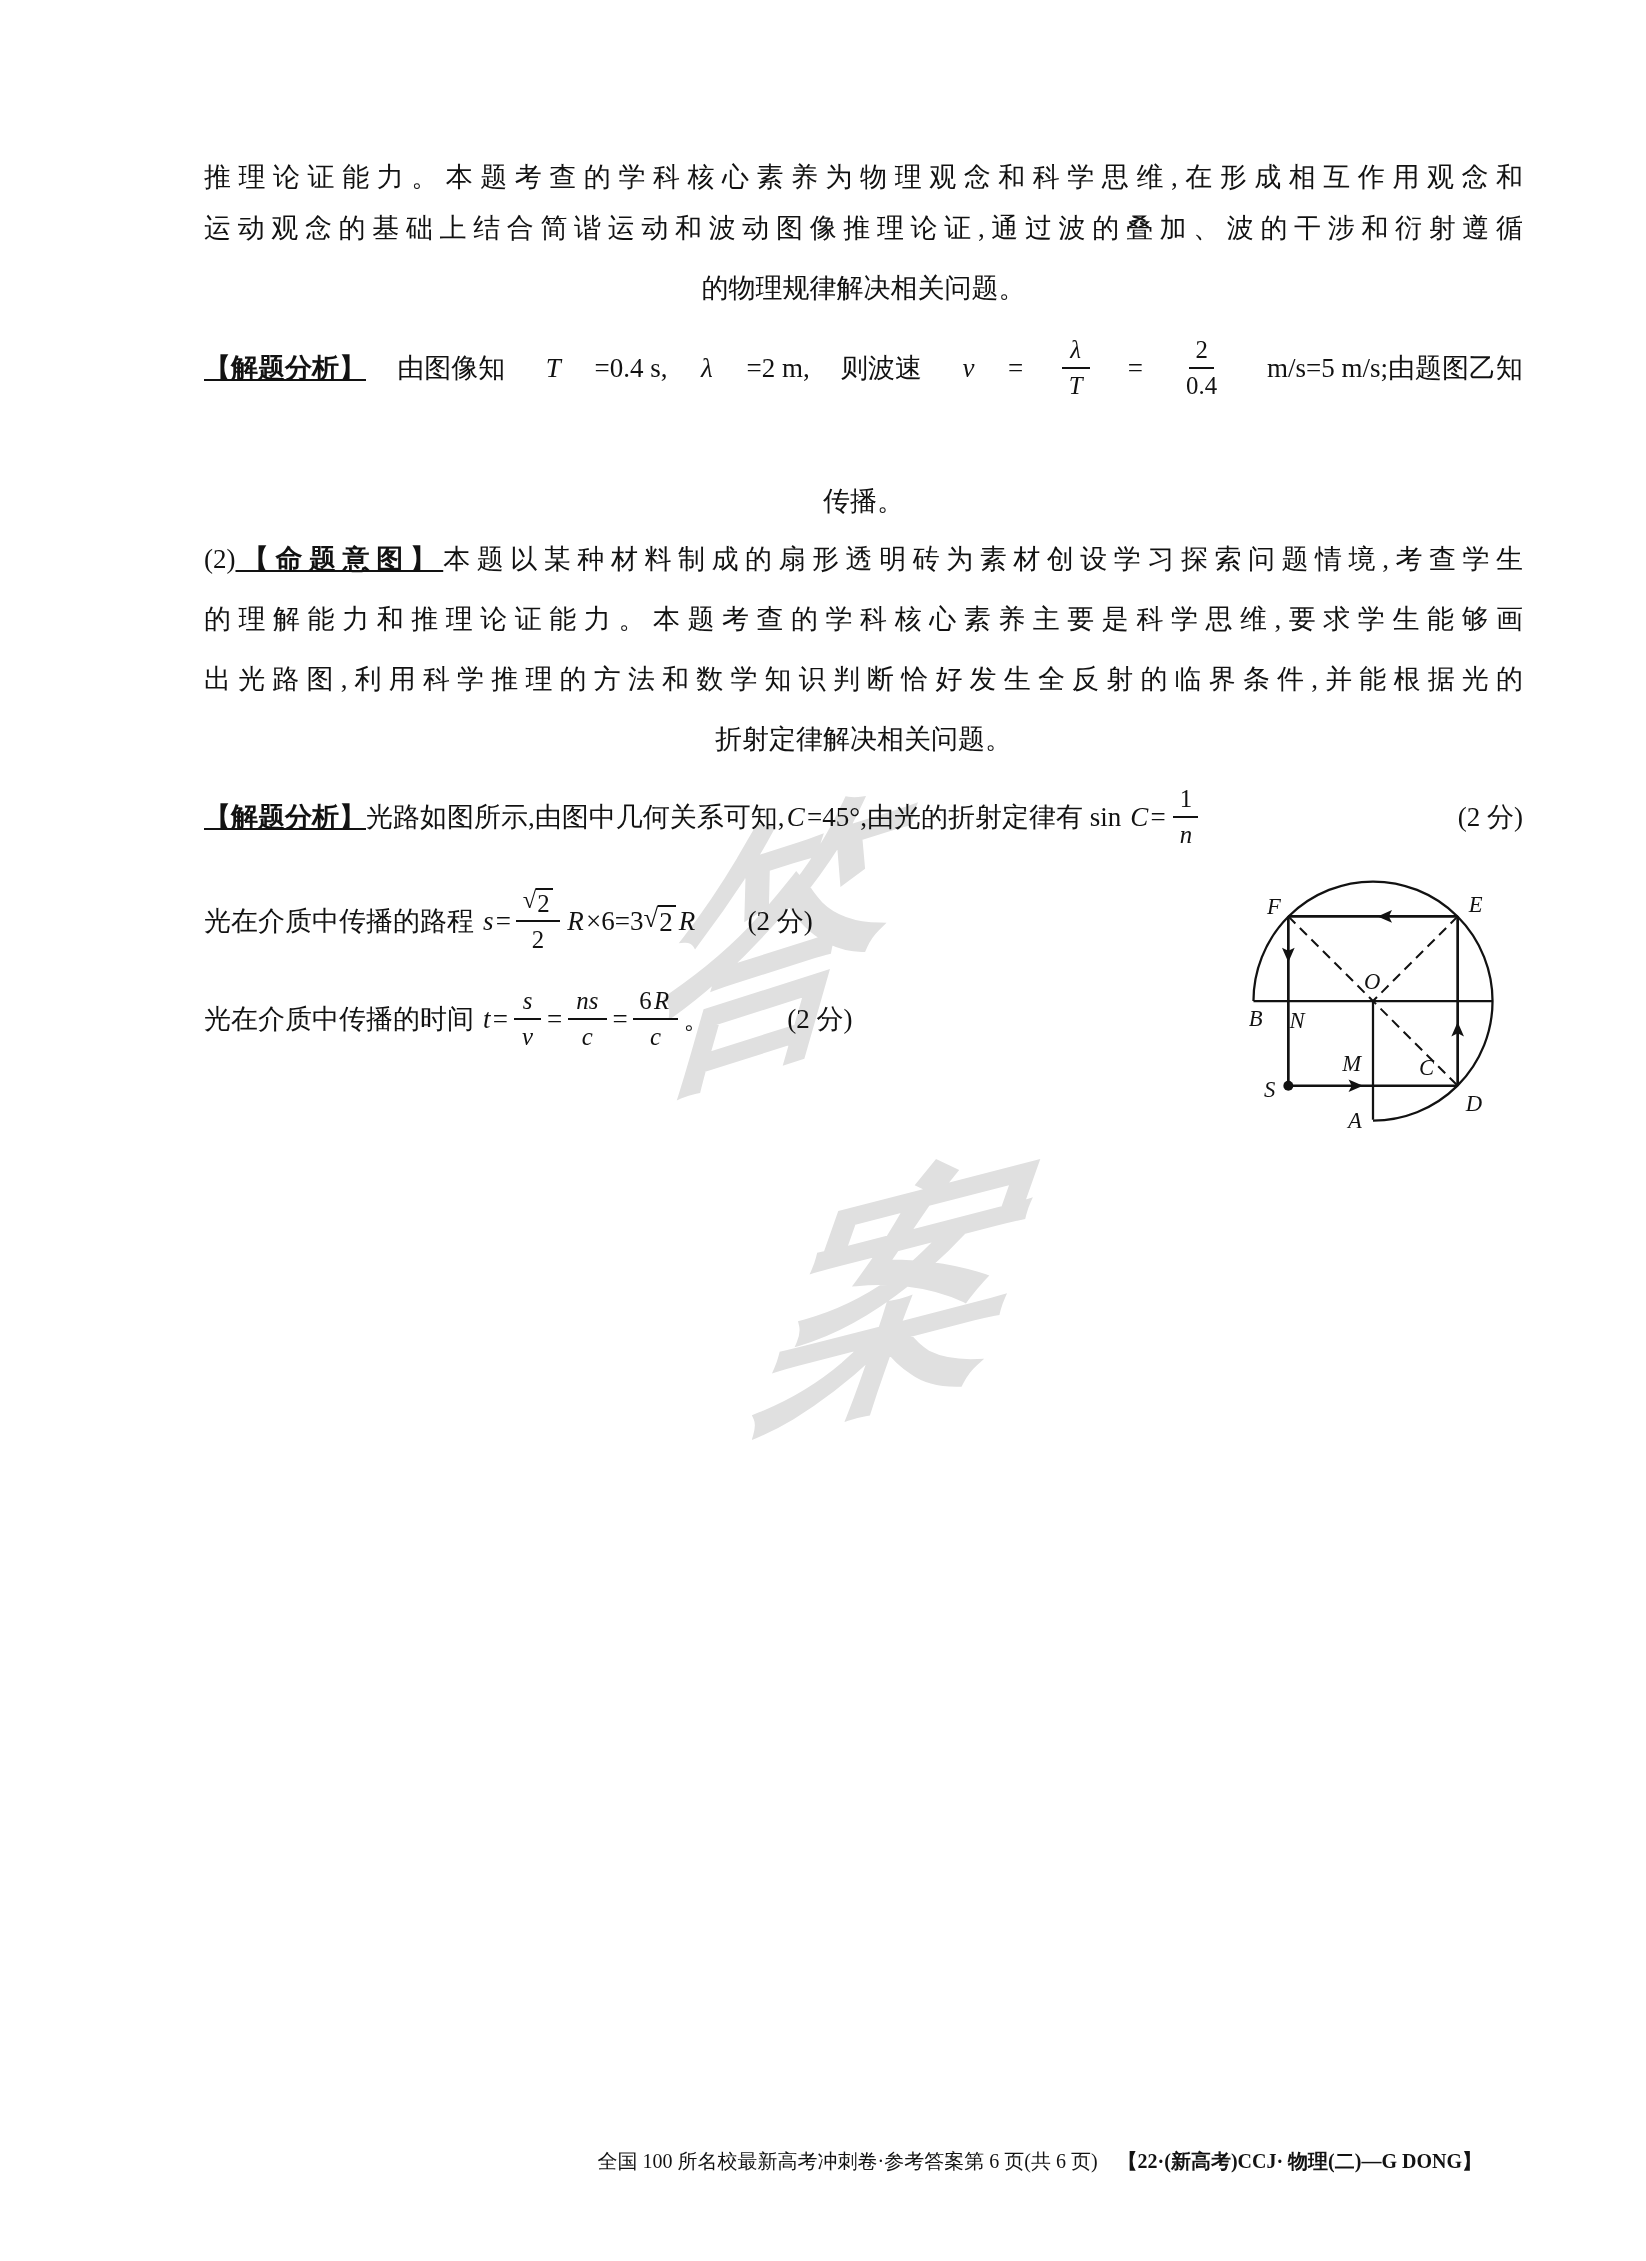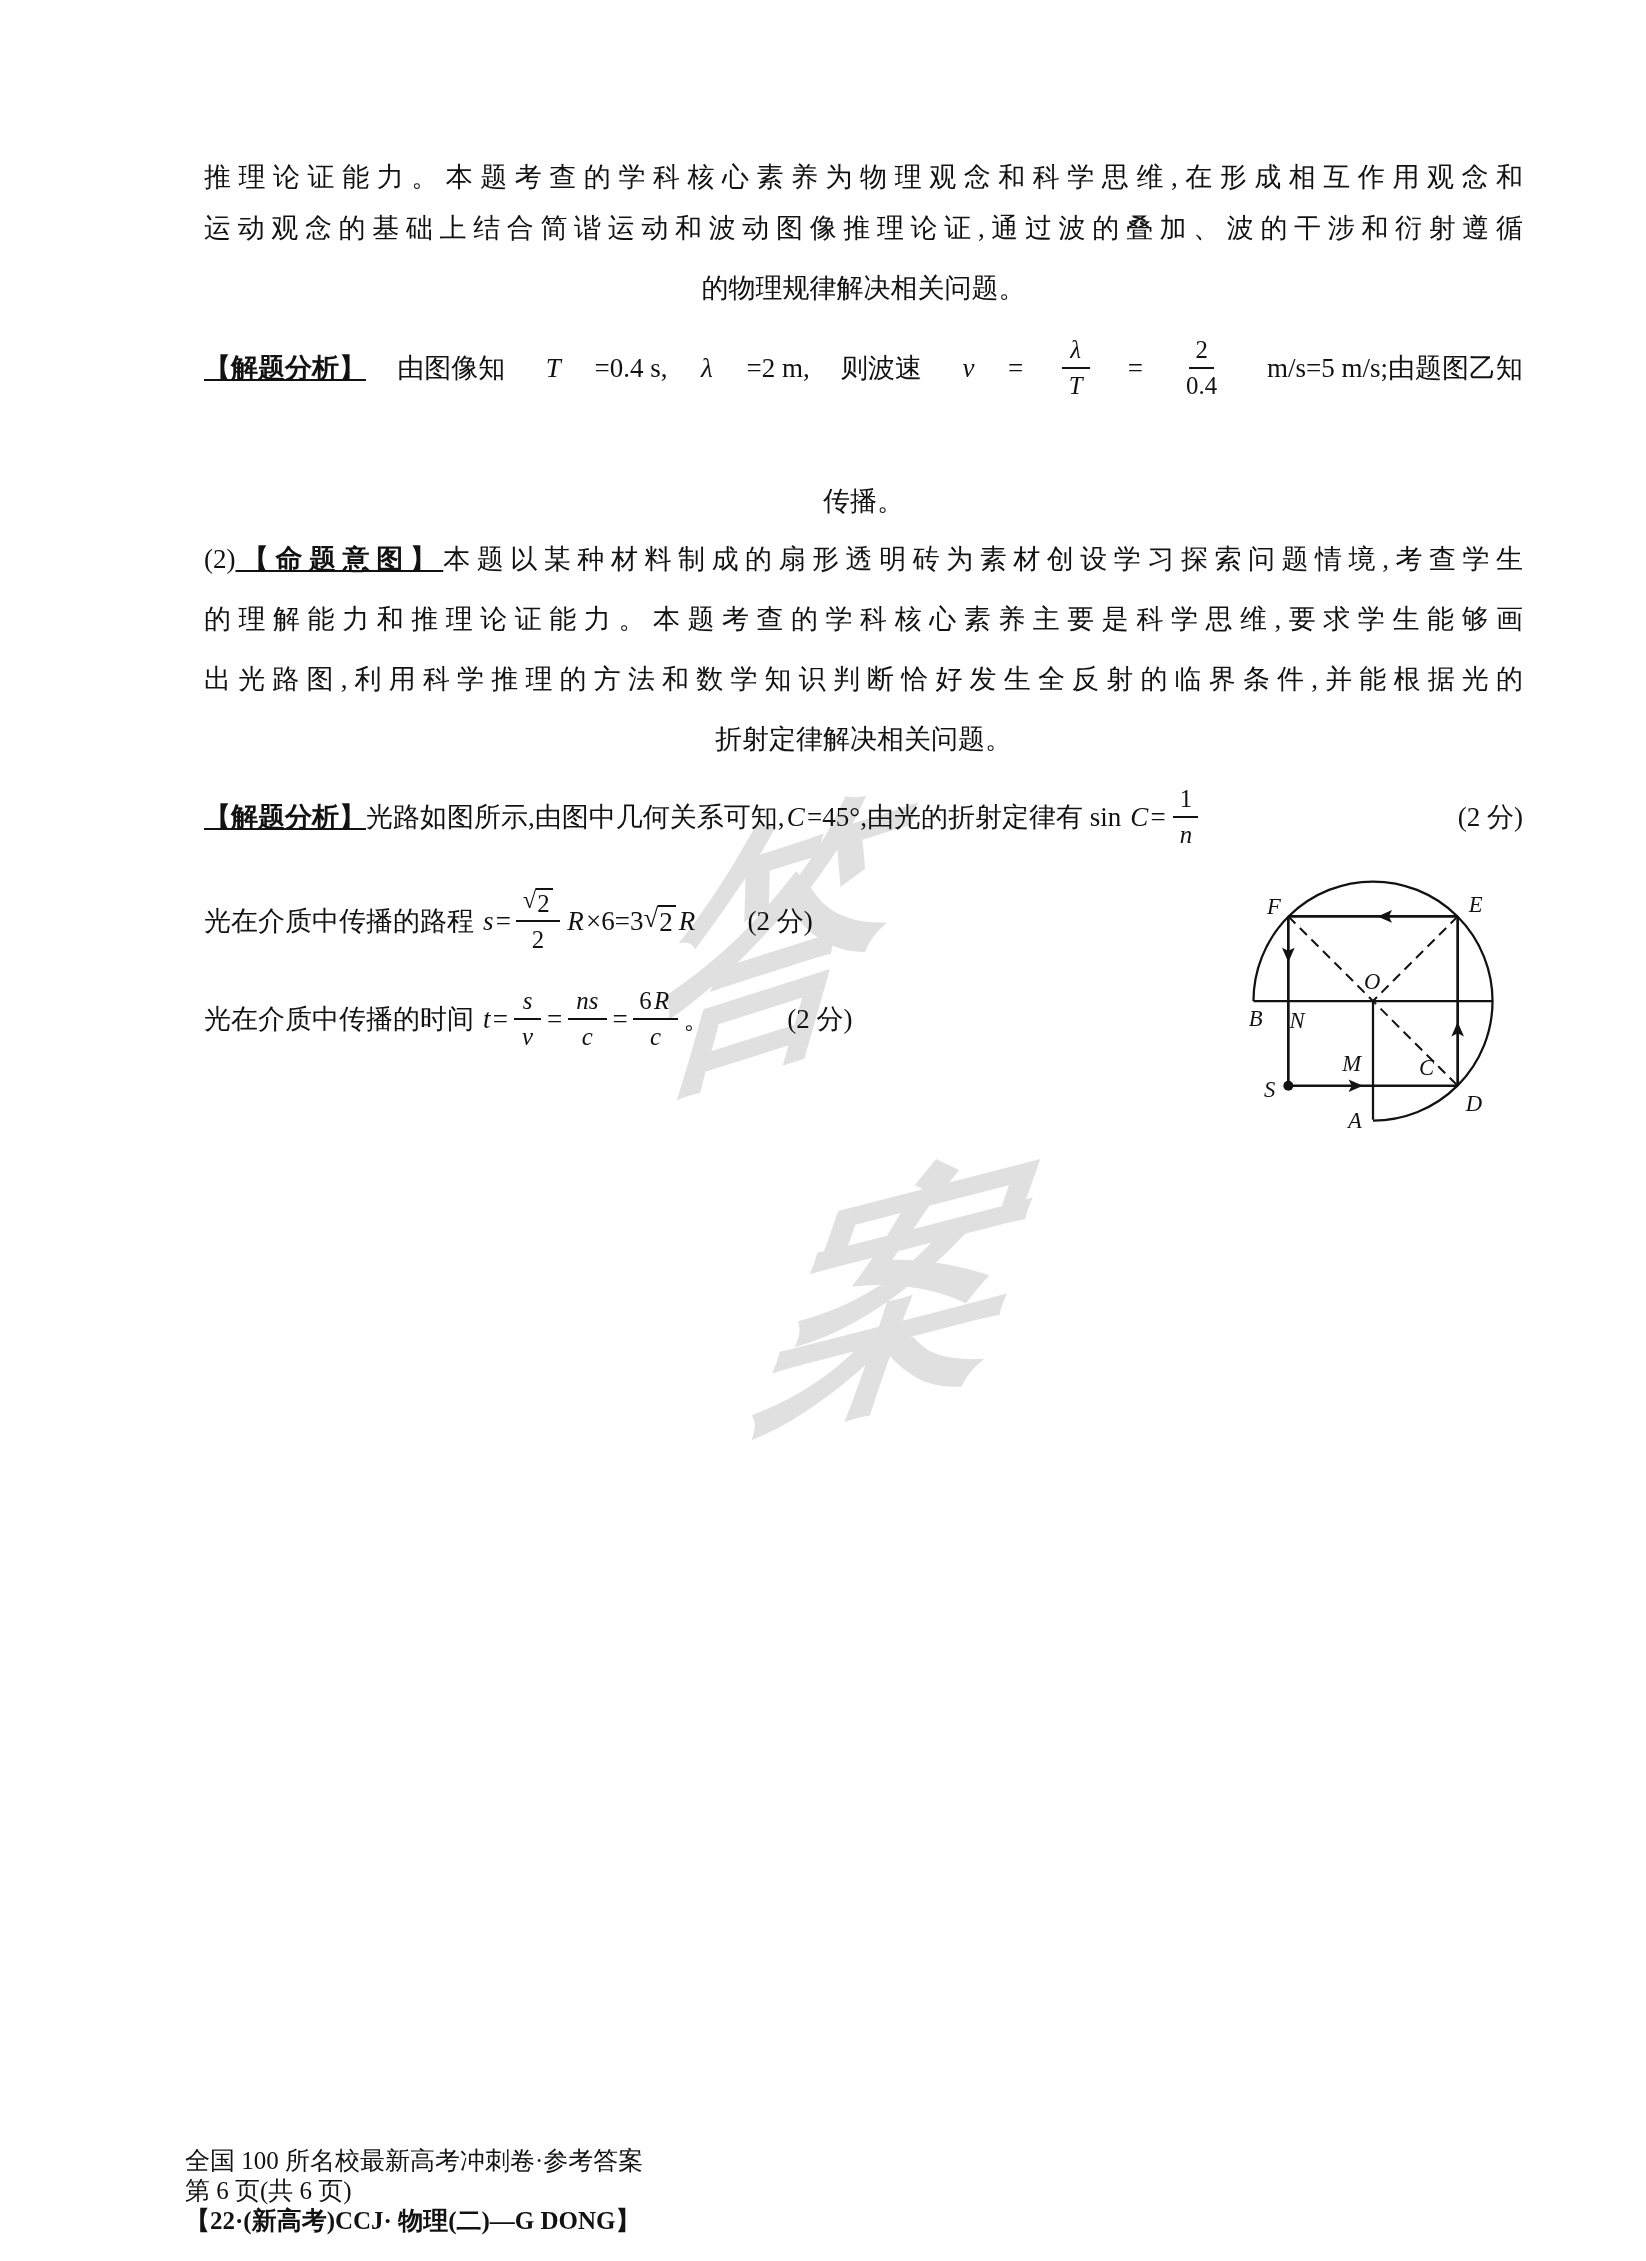--- a/index.html
+++ b/index.html
@@ -32,22 +32,22 @@
   .endright{margin-left:auto;white-space:pre;}
 
   
   .fig{position:absolute;left:1210px;top:848px;z-index:1;}
   .fig text{font-size:50px;font-style:italic;fill:#121212;
             font-family:"Liberation Serif","DejaVu Serif",serif;}
 
   
   .foot{position:absolute;left:185px;top:2146px;width:1297px;z-index:1;
         display:flex;justify-content:flex-end;align-items:baseline;
-        font-size:25px;line-height:30px;white-space:nowrap;flex-direction:column;}
-  .foot .bold{font-weight:700;font-family:"Liberation Serif","DejaVu Serif",serif;}
+        font-size:20px;line-height:30px;white-space:nowrap;}
+  .foot .bold{font-weight:700;font-family:"Liberation Serif","DejaVu Serif",serif;margin-left:20px;}
 </style>
 </head>
 <body>
 
 <div class="page">
 
   <div class="wm wm1">答</div>
   <div class="wm wm2">案</div>
 
   <div class="line jline" style="top:160px"><span class="t">推理论证能力。本题考查的学科核心素养为物理观念和科学思维,在形成相互作用观念和</span></div>

